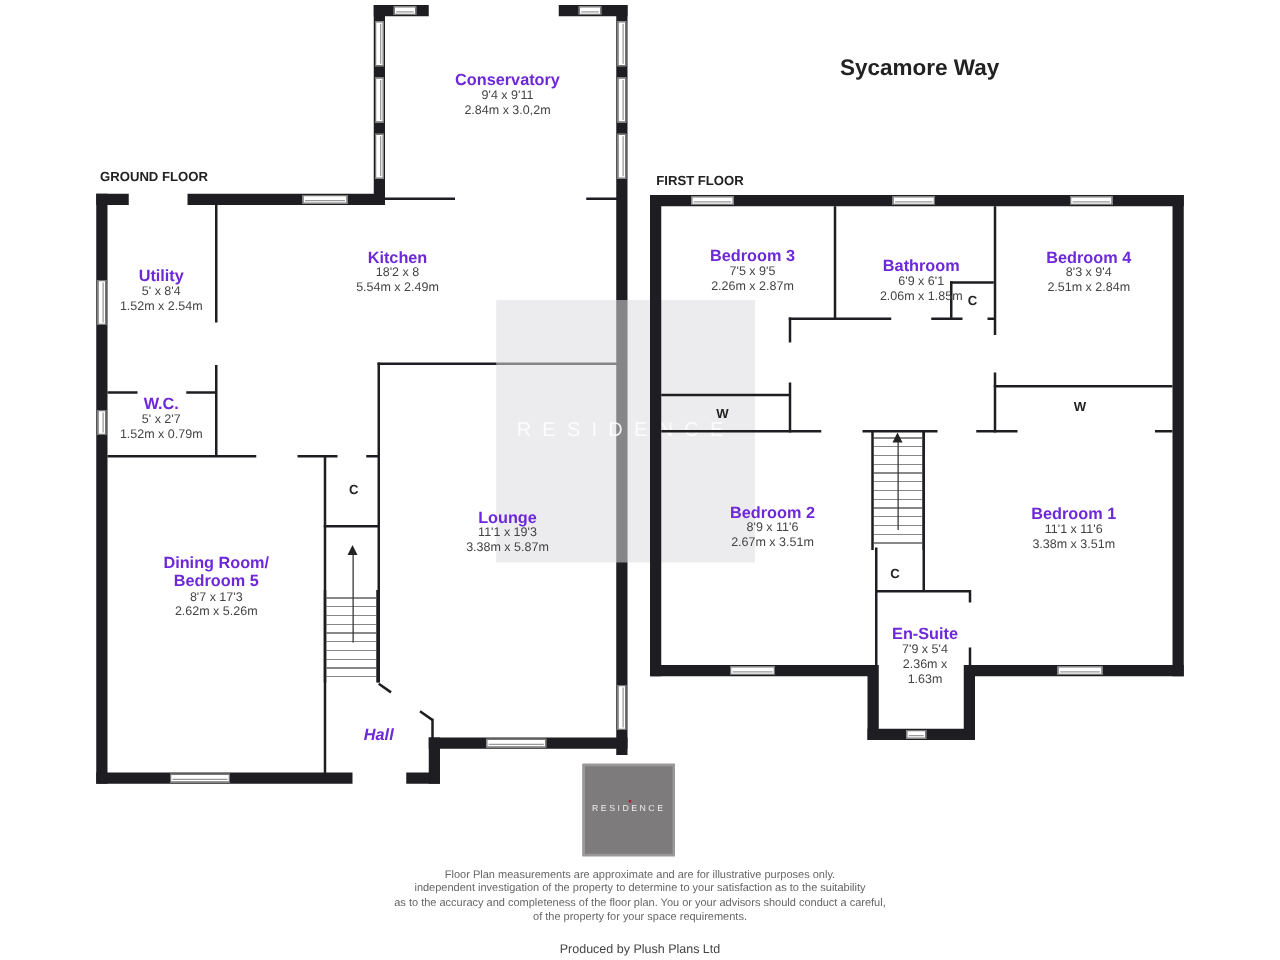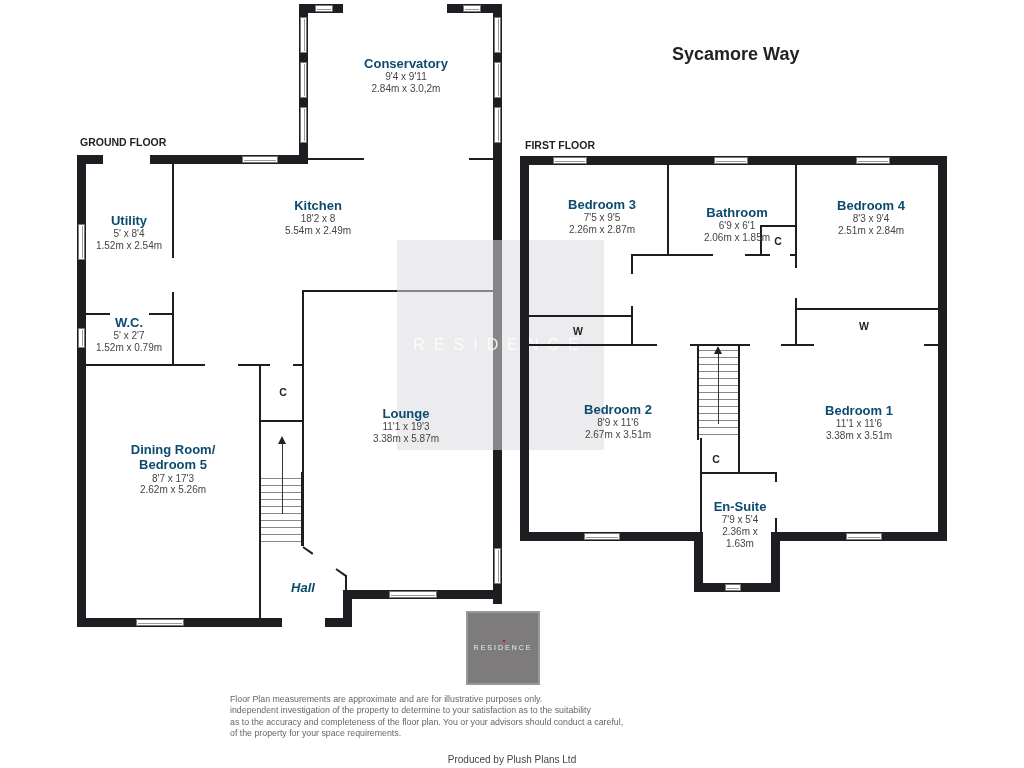--- a/index.html
+++ b/index.html
@@ -4,31 +4,31 @@
 <style>
   html, body { margin:0; padding:0; }
   body { width:1024px; height:768px; background:#ffffff; position:relative; overflow:hidden;
          font-family:"Liberation Sans", sans-serif; color:#222; }
   .wall { position:absolute; background:#1e1d21; }
   .thin { position:absolute; background:#1e1d21; }
   .win { position:absolute; background:#fff; border:1px solid #777; box-sizing:border-box; }
   .win::after { content:""; position:absolute; left:1px; right:1px; top:50%; height:1px; background:#999; }
   .winv::after { left:50%; top:1px; bottom:1px; width:1px; height:auto; }
   .room { position:absolute; text-align:center; line-height:1.18; transform:translateX(-50%); white-space:nowrap; }
-  .room .name { font-weight:bold; font-size:13px; color:#0c4a6e; }
+  .room .name { font-weight:bold; font-size:13px; color:#6d28d9; }
   .room .dim { font-size:10px; color:#444; }
   .floor-label { position:absolute; font-weight:bold; font-size:10.5px; color:#222; }
   .small-label { position:absolute; font-weight:bold; font-size:10.5px; color:#222; transform:translateX(-50%); }
   .title { position:absolute; left:672px; top:44px; font-weight:bold; font-size:18px; color:#222; }
   .watermark { position:absolute; left:397px; top:240px; width:207px; height:210px; background:rgba(220,218,222,0.55); }
   .watermark span { position:absolute; left:0; right:0; top:96px; text-align:center; color:rgba(255,255,255,0.85); letter-spacing:9px; font-size:16px; }
   .logo { position:absolute; left:466px; top:611px; width:74px; height:74px; background:#7d7b7c; border:2px solid #9a9899; box-sizing:border-box; }
   .logo span { position:absolute; left:0; right:0; top:31px; text-align:center; color:#eee; font-size:7px; letter-spacing:2px; }
   .logo i { position:absolute; left:35px; top:27px; width:2px; height:2px; background:#b02030; }
-  .disclaimer { position:absolute; left:230px; width:564px; top:694px; font-size:8.8px; color:#666; line-height:1.28; }
+  .disclaimer { position:absolute; left:230px; width:564px; top:694px; text-align:center; font-size:8.8px; color:#666; line-height:1.28; }
   .producer { position:absolute; left:0; width:1024px; top:754px; text-align:center; font-size:10px; color:#444; }
   .stairs { position:absolute; background-image:repeating-linear-gradient(to bottom, transparent 0, transparent 6px, #888 6px, #888 7px); border-left:2px solid #1e1d21; border-right:2px solid #1e1d21; box-sizing:border-box; }
   .arrow-line { position:absolute; width:1px; background:#333; }
   .arrow-head { position:absolute; width:0; height:0; border-left:4px solid transparent; border-right:4px solid transparent; border-bottom:8px solid #222; }
 </style>
 </head>
 <body>
 
 <div class="title">Sycamore Way</div>
 

